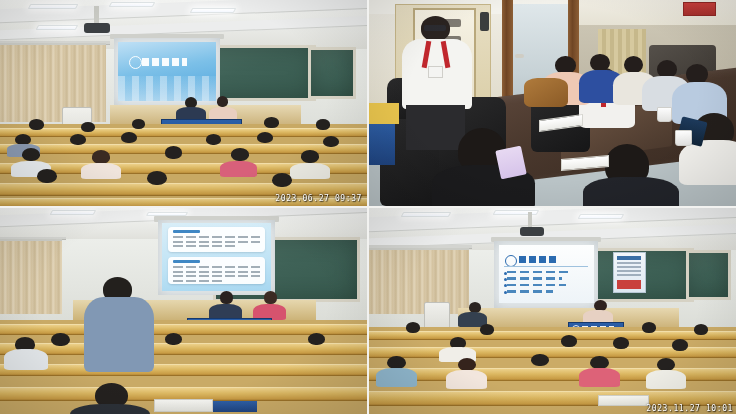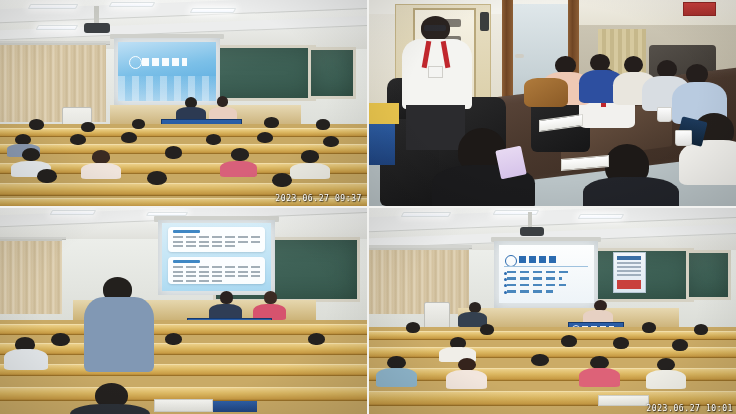--- a/index.html
+++ b/index.html
@@ -588,16 +588,16 @@
     <div class="layer head" style="left:44%;top:70%;width:4.8%;height:6.2%;"></div>
     <div class="layer head" style="left:60%;top:71%;width:5%;height:6.5%;"></div>
     <div class="layer torso" style="left:57%;top:77%;width:11%;height:9%;background:#dd6278;"></div>
     <div class="layer head" style="left:78%;top:72%;width:5%;height:6.5%;"></div>
     <div class="layer torso" style="left:75%;top:78%;width:11%;height:9%;background:#f0efe8;"></div>
 
     <div class="layer desk-row" style="left:-2%;top:88%;width:104%;height:7%;"></div>
     <div class="layer" style="left:62%;top:90%;width:14%;height:5%;background:linear-gradient(#fafaf6,#e8e8e0);border:1px solid #d2d2ca;"></div>
 
     <div class="vignette"></div>
-    <div class="timestamp">2023.06.27  10:01</div>
+    <div class="timestamp">2023.11.27  10:01</div>
   </div>
 
 </div>
 
 </body></html>

